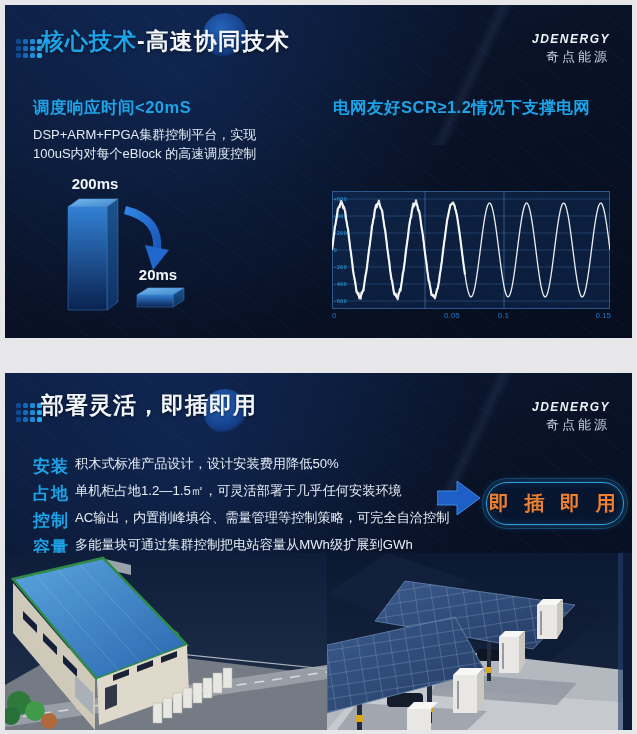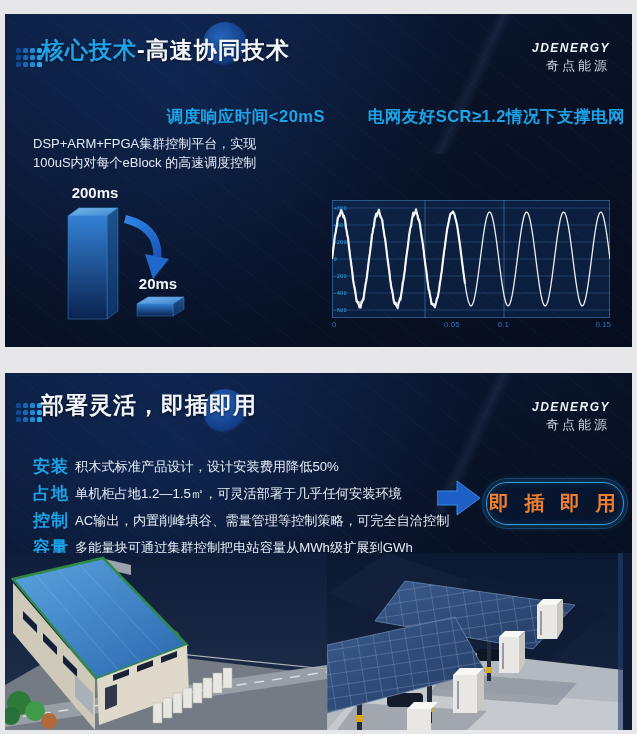--- a/index.html
+++ b/index.html
@@ -1,20 +1,20 @@
 <!DOCTYPE html>
 <html><head>
 <meta charset="utf-8">
 <style>
   html,body{margin:0;padding:0;width:637px;height:734px;overflow:hidden;
     font-family:"Liberation Sans","DejaVu Sans",sans-serif;background:#e7e7e9;}
   .page{position:relative;width:637px;height:734px;}
   .slide{position:absolute;left:5px;width:627px;overflow:hidden;
     background:linear-gradient(155deg,#0d1d3e 0%,#091226 48%,#060d1e 100%);}
-  .slide1{top:14px;height:333px;}
+  .slide1{top:5px;height:333px;}
   .slide2{top:373px;height:357px;}
   .texture{position:absolute;inset:0;pointer-events:none;
     background:repeating-linear-gradient(38deg,rgba(90,140,210,.045) 0 1px,transparent 1px 26px),
                radial-gradient(circle at 28% 18%,rgba(25,70,150,.30),transparent 55%);}
   .streak{position:absolute;right:70px;top:0;width:180px;height:140px;pointer-events:none;
     background:linear-gradient(115deg,transparent 46%,rgba(120,160,210,.10) 50%,transparent 54%);}
   .title-glow{position:absolute;left:198px;top:8px;width:44px;height:44px;border-radius:50%;
     background:radial-gradient(circle at 40% 35%,#2f7fe0,#123e8c 65%,transparent 75%);opacity:.85;}
   .slide2 .title-glow{top:16px;}
   
@@ -25,39 +25,39 @@
   .slide-title{position:absolute;left:36px;top:21px;margin:0;font-size:23px;font-weight:700;
     color:#f2f6fb;letter-spacing:1px;text-shadow:0 1px 3px rgba(0,0,0,.6);}
   .slide2 .slide-title{top:17px;}
   .slide-title .accent{color:#1da4e8;}
   .logo{position:absolute;right:22px;top:27px;text-align:right;}
   .logo-en{font-size:12px;font-weight:700;color:#eef3f9;letter-spacing:1.5px;font-style:italic;}
   .logo-cn{font-size:13px;color:#c7d2e2;letter-spacing:3px;margin-top:2px;}
   
   .feature{position:absolute;top:92px;width:292px;}
   .feature-left{left:28px;} .feature-right{left:328px;}
-  .feature h2{margin:0 0 7px;font-size:16.5px;font-weight:700;color:#1da4e8;letter-spacing:.5px;text-align:right;}
+  .feature h2{margin:0 0 7px;font-size:16.5px;font-weight:700;color:#1da4e8;letter-spacing:.5px;}
   .feature p{margin:0;font-size:13px;line-height:1.45;color:#e2eaf4;}
   
   .bars-svg{position:absolute;left:50px;top:165px;}
   .bar-label{font-size:15px;font-weight:700;fill:#f2f6fb;text-anchor:middle;
     font-family:"Liberation Sans","DejaVu Sans",sans-serif;}
   
   .wave-chart{position:absolute;left:327px;top:186px;width:281px;height:132px;}
   .wave-plot-bg{fill:rgba(25,72,138,.28);stroke:rgba(70,140,210,.55);stroke-width:1;}
   .gridline{stroke:rgba(85,155,225,.45);stroke-width:.6;}
   .gridline-v{stroke:rgba(95,165,235,.55);stroke-width:.8;}
   .ytick{font-size:5.5px;fill:#2fa0e0;opacity:.95;font-family:"DejaVu Sans Mono",monospace;}
   .wave-base{fill:none;stroke:#ffffff;stroke-width:1.3;opacity:.92;}
   .wave-noise{fill:none;stroke:#ffffff;stroke-width:2.2;opacity:.85;stroke-linejoin:round;}
   .x-labels{position:absolute;left:0;right:0;top:120px;height:12px;font-size:8px;color:#2277cc;}
   .x-labels span{position:absolute;top:0;}
   .xl0{left:0;} .xl1{left:31%;padding-left:25px;} .xl2{left:59%;} .xl3{right:2px;}
   
-  .bullet{position:absolute;left:28px;width:430px;display:flex;align-items:center;}
+  .bullet{position:absolute;left:28px;width:430px;display:flex;align-items:flex-start;}
   .b0{top:82px;} .b1{top:109px;} .b2{top:136px;} .b3{top:163px;}
   .blabel{flex:0 0 42px;font-size:17px;font-weight:700;color:#1da4e8;letter-spacing:1px;}
   .btext{font-size:13.2px;color:#e6edf5;}
   .transition-arrow{position:absolute;left:432px;top:104px;}
   .badge-outer{position:absolute;left:477px;top:105px;border:1px solid rgba(47,150,215,.35);
     border-radius:26px;padding:3px;}
   .badge{border:1.5px solid #2f9fdc;border-radius:21px;padding:7px 2px;font-size:20px;
     font-weight:700;color:#ef8030;letter-spacing:5px;background:rgba(8,25,55,.5);
     box-shadow:0 0 9px rgba(40,150,220,.5),inset 0 0 10px rgba(40,150,220,.22);white-space:nowrap;}
   

